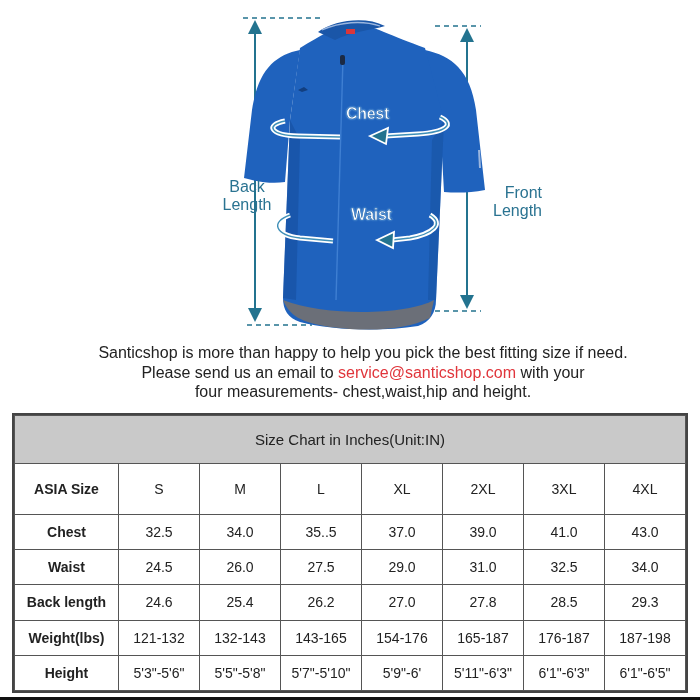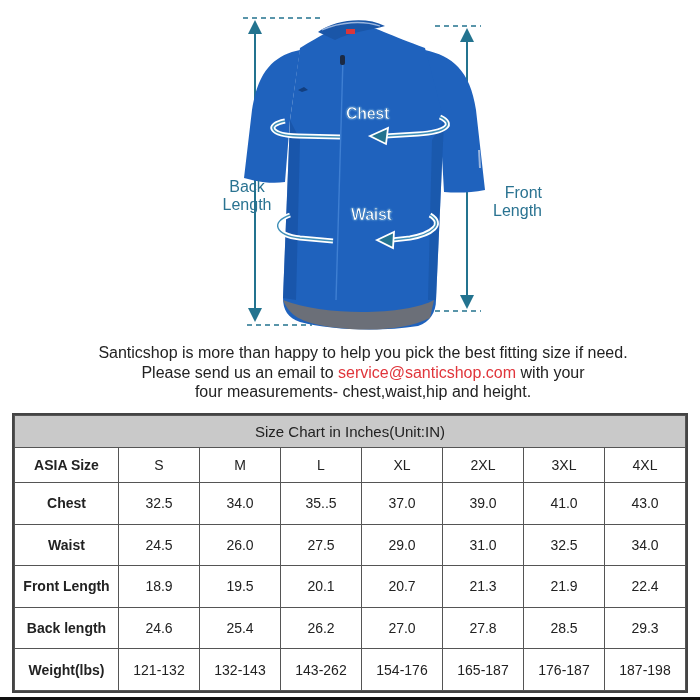--- a/index.html
+++ b/index.html
@@ -26,21 +26,21 @@
     text-align: center; font-size: 16px; line-height: 19.5px; color: #222;
   }
   .intro .email { color: #e0353b; }
   .table-wrap {
     position: absolute; left: 12px; top: 413px; width: 676px; height: 280px;
     border: 2px solid #444; box-sizing: border-box;
   }
   table.size { border-collapse: collapse; width: 100%; height: 100%; table-layout: fixed; }
   table.size td, table.size th {
     border: 1.5px solid #555; text-align: center; font-size: 14px; color: #222;
-    padding: 0; font-weight: normal;
+    padding: 8px; font-weight: normal;
   }
   table.size th.caption {
     background: #c9c9c9; font-size: 15px; height: 31px; color: #222;
   }
   table.size td.rowhead { font-weight: bold; color: #222; }
   table.size tr.cols td { height: 34px; }
   table.size col.first { width: 104px; }
   .bottom-bar { position: absolute; left: 0; top: 697px; width: 700px; height: 3px; background: #111; }
 </style>
 </head>
@@ -164,46 +164,46 @@
       <td class="rowhead">Waist</td>
       <td>24.5</td>
       <td>26.0</td>
       <td>27.5</td>
       <td>29.0</td>
       <td>31.0</td>
       <td>32.5</td>
       <td>34.0</td>
     </tr>
     <tr>
-      <td class="rowhead">Front Length</td>
-      <td>18.9</td>
-      <td>19.5</td>
-      <td>20.1</td>
-      <td>20.7</td>
-      <td>21.3</td>
-      <td>21.9</td>
-      <td>22.4</td>
-    </tr>
-    <tr>
       <td class="rowhead">Back length</td>
       <td>24.6</td>
       <td>25.4</td>
       <td>26.2</td>
       <td>27.0</td>
       <td>27.8</td>
       <td>28.5</td>
       <td>29.3</td>
     </tr>
     <tr>
       <td class="rowhead">Weight(lbs)</td>
       <td>121-132</td>
       <td>132-143</td>
-      <td>143-262</td>
+      <td>143-165</td>
       <td>154-176</td>
       <td>165-187</td>
       <td>176-187</td>
       <td>187-198</td>
     </tr>
+    <tr>
+      <td class="rowhead">Height</td>
+      <td>5'3"-5'6"</td>
+      <td>5'5"-5'8"</td>
+      <td>5'7"-5'10"</td>
+      <td>5'9"-6'</td>
+      <td>5'11"-6'3"</td>
+      <td>6'1"-6'3"</td>
+      <td>6'1"-6'5"</td>
+    </tr>
   </tbody>
     </table>
 </div>
 
 <div class="bottom-bar"></div>
 
 </body></html>

